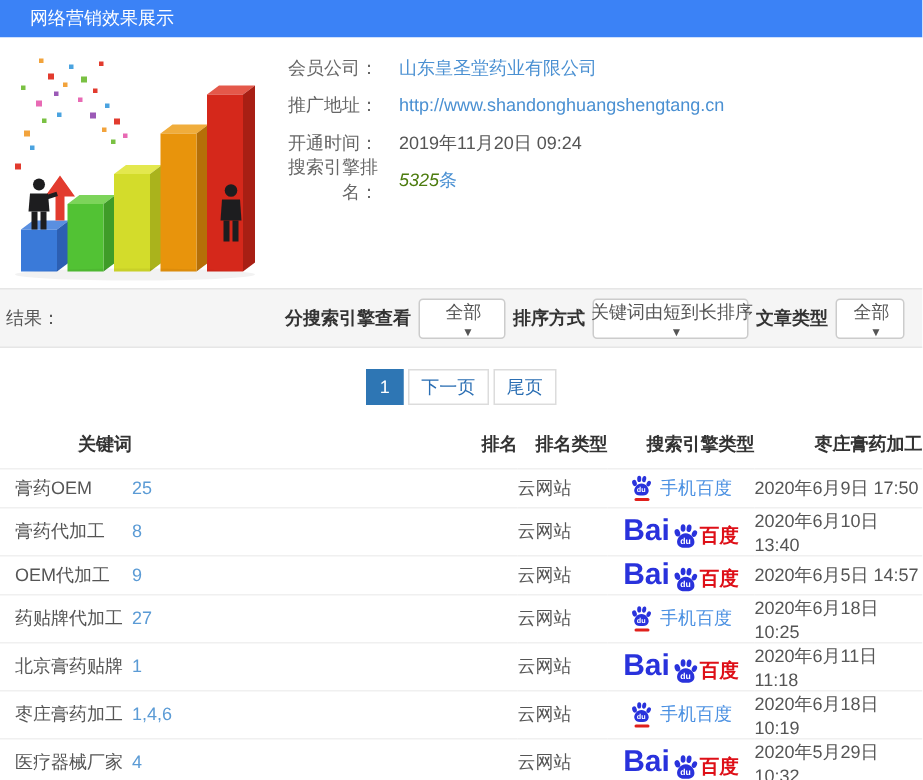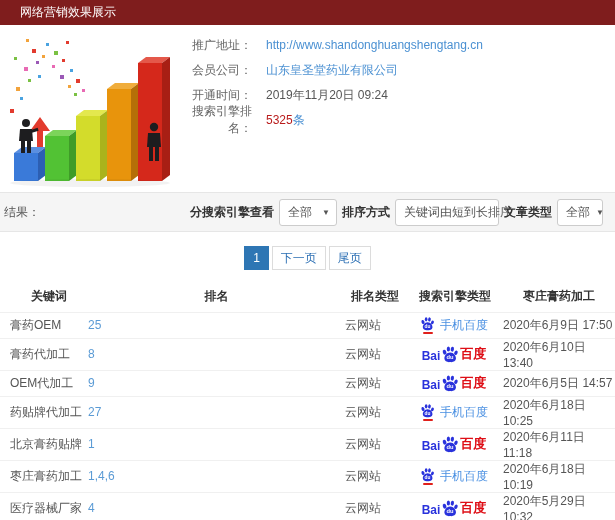--- a/index.html
+++ b/index.html
@@ -4,77 +4,77 @@
 <style>
   * { margin:0; padding:0; box-sizing:border-box; }
   body { background:#fff; }
   .page {
     width:615px; height:520px; overflow:hidden; position:relative;
     background:#fff; font-family:"Liberation Sans","DejaVu Sans",sans-serif;
     font-size:12px; color:#555;
   }
   
   .titlebar {
-    height:25px; background:#7f1d1d; color:#fff;
+    height:25px; background:#3b82f6; color:#fff;
     line-height:25px; padding-left:20px; font-size:12px;
   }
   
   .info-section { position:relative; height:167px; background:#fff; }
   .illustration { position:absolute; left:2px; top:6px; width:176px; height:158px; }
   .info-fields { position:absolute; left:170px; top:12px; }
   .info-row { display:flex; align-items:center; height:16px; margin-bottom:9px; }
   .info-label { width:82px; text-align:right; color:#666; flex-shrink:0; }
   .info-value { margin-left:14px; color:#555; }
   .link { color:#4a90d2; text-decoration:none; cursor:pointer; }
-  .orange { color:#b91c1c; }
+  .orange { color:#4d7c0f;font-style:italic; }
   .blue-txt { color:#4a90d2; }
   
   .filterbar {
     position:relative; height:40px; background:#f5f5f5;
     border-top:1px solid #e6e6e6; border-bottom:1px solid #e6e6e6;
     display:flex; align-items:center; padding-left:4px;
   }
   .result-label { color:#555; }
   .filter-group { position:absolute; left:185px; top:0; height:100%; display:flex; align-items:center; }
   .filter-label { font-weight:bold; color:#333; margin-left:5px; white-space:nowrap; }
   .select-box {
     margin-left:5px; height:27px; background:#fff; border:1px solid #ccc; border-radius:3px;
     display:flex; align-items:center; justify-content:space-between;
-    padding:0 6px 0 8px; color:#555; cursor:pointer; white-space:nowrap;
+    padding:0 6px 0 8px; color:#555; cursor:pointer; white-space:nowrap;flex-direction:column;
   }
   .sel-1 { width:58px; } .sel-2 { width:104px; } .sel-3 { width:46px; }
   .arrow { font-size:8px; color:#555; margin-left:6px; }
   
   .pagination { margin-top:14px; display:flex; justify-content:center; gap:3px; }
   .page-item {
     height:24px; min-width:24px; padding:0 8px; display:flex; align-items:center; justify-content:center;
     border:1px solid #dcdcdc; background:#fff; color:#2a6eb3; cursor:pointer; font-size:12px;
   }
   .page-item.active { background:#2e76b4; border-color:#2e76b4; color:#fff; }
   
   .rank-table { width:615px; border-collapse:collapse; margin-top:12px; table-layout:fixed; font-size:12px; }
   .rank-table col:nth-child(1){ width:88px; }
   .rank-table col:nth-child(2){ width:257px; }
   .rank-table col:nth-child(3){ width:60px; }
   .rank-table col:nth-child(4){ width:98px; }
   .rank-table col:nth-child(5){ width:112px; }
   .rank-table th {
-    text-align:center; font-weight:bold; color:#333; height:30px; vertical-align:middle;
+    text-align:right; font-weight:bold; color:#333; height:30px; vertical-align:middle;
   }
   .rank-table td { height:26px; vertical-align:middle; color:#555; border-top:1px solid #f0f0f0; }
   .rank-table th:first-child, .rank-table td:first-child { padding-left:10px; }
   .rank-table th:nth-child(4) { padding-left:2px;margin-left:10px; }
   .rank-table td:nth-child(4) { text-align:center; }
   .rank-link { color:#5b9bd5; cursor:pointer; }
   
   .mobile-engine { display:inline-flex; align-items:center; gap:5px; color:#4a90e2; }
   .paw-wrap { display:inline-flex; flex-direction:column; align-items:center; }
   .paw-underline { width:10px; height:2px; background:#e0201b; margin-top:1px; border-radius:1px; }
   .baidu-logo { display:inline-flex; align-items:flex-end; gap:1px; font-weight:bold; }
-  .baidu-bai { color:#2932dc; font-size:12px; letter-spacing:0; }
+  .baidu-bai { color:#2932dc; font-size:20px; letter-spacing:0; }
   .baidu-cn { color:#de0f17; font-size:13px; }
 </style>
 </head>
 <body>
 
 <div class="page">
 
   <div class="titlebar">
     <span>网络营销效果展示</span>
   </div>
@@ -145,26 +145,26 @@
       <g fill="#1d1d1f">
         <circle cx="152" cy="96" r="4.2"></circle>
         <path d="M146 102 L158 102 L159 116 L145 116 Z"></path>
         <rect x="147" y="116" width="4" height="14"></rect>
         <rect x="153" y="116" width="4" height="14"></rect>
       </g>
       <ellipse cx="88" cy="152" rx="80" ry="4" fill="#000" opacity="0.05"></ellipse>
     </svg>
     <div class="info-fields" id="info-fields">
         <div class="info-row">
+          <span class="info-label">会员公司：</span>
+          <a class="info-value link">山东皇圣堂药业有限公司</a>
+        </div>
+        <div class="info-row">
           <span class="info-label">推广地址：</span>
           <a class="info-value link">http://www.shandonghuangshengtang.cn</a>
-        </div>
-        <div class="info-row">
-          <span class="info-label">会员公司：</span>
-          <a class="info-value link">山东皇圣堂药业有限公司</a>
         </div>
         <div class="info-row">
           <span class="info-label">开通时间：</span>
           <span class="info-value">2019年11月20日 09:24</span>
         </div>
         <div class="info-row">
           <span class="info-label">搜索引擎排名：</span>
           <span class="info-value"><span class="orange">5325</span><span class="blue-txt">条</span></span>
         </div>
       </div>

